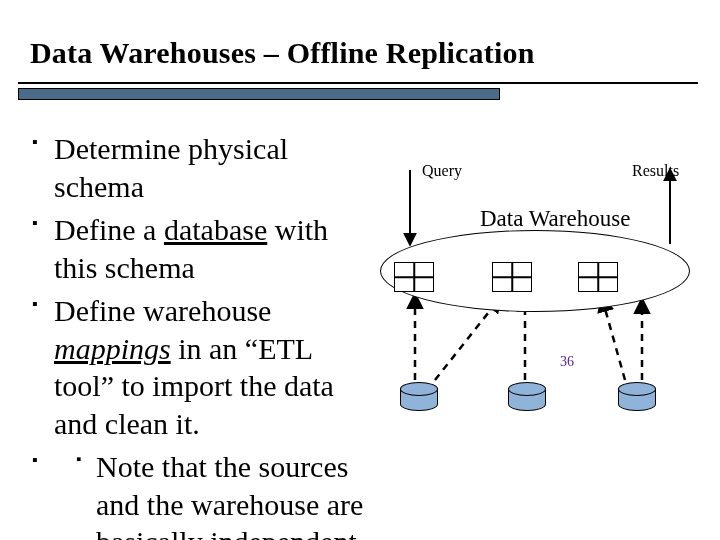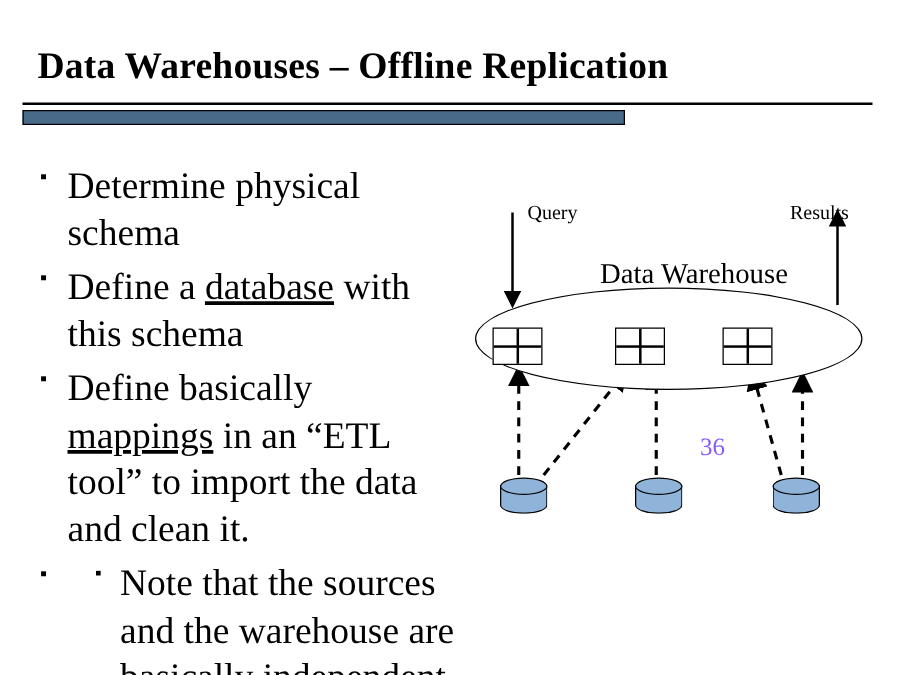--- a/index.html
+++ b/index.html
@@ -8,48 +8,48 @@
   .underline-band{position:absolute;top:88px;left:18px;width:480px;height:10px;background:#4a6a8a;border:1px solid #000}
   .underline-line{position:absolute;top:82px;left:18px;width:680px;height:0;border-top:2px solid #000}
   .body{position:absolute;top:130px;left:32px;width:340px;font-size:30px;line-height:1.25}
   ul.bullets{list-style:none;padding:0;margin:0}
   ul.bullets>li{position:relative;padding-left:22px;margin-bottom:6px}
   ul.bullets>li:before{content:"\25AA";position:absolute;left:0;top:2px;font-size:16px;color:#000}
   ul.sub{list-style:none;padding:0;margin:4px 0 4px 22px}
   ul.sub>li{position:relative;padding-left:20px}
   ul.sub>li:before{content:"\25AA";position:absolute;left:0;top:2px;font-size:15px;color:#000}
   .underline{text-decoration:underline}
-  .italic{}
+  .italic{font-style:italic}
   .diagram{position:absolute;top:150px;left:380px;width:320px;height:360px}
   .dlabel{position:absolute;font-size:16px}
   .dw-ellipse{position:absolute;border:1.5px solid #000;border-radius:50%;background:#fff}
   .dw-title{position:absolute;font-size:23px}
   .tbl{position:absolute;width:38px;height:28px;border:1.5px solid #000;background:#fff}
   .tbl:before,.tbl:after{content:"";position:absolute;background:#000}
   .tbl:before{left:50%;top:0;width:1.5px;height:100%;transform:translateX(-50%)}
   .tbl:after{left:0;top:50%;width:100%;height:1.5px;transform:translateY(-50%)}
   .cyl{position:absolute;width:36px;height:30px}
   .cyl .body{position:absolute;top:6px;left:0;width:36px;height:22px;background:#8fb3d9;border:1.5px solid #000;border-top:none;border-bottom-left-radius:18px 7px;border-bottom-right-radius:18px 7px}
   .cyl .top{position:absolute;top:0;left:0;width:36px;height:12px;background:#8fb3d9;border:1.5px solid #000;border-radius:50%}
-  .pagenum{position:absolute;bottom:18px;left:560px;font-size:20px;color:#8b5cf6}
+  .pagenum{position:absolute;bottom:18px;left:560px;font-size:14px;color:#4c1d95}
   svg{position:absolute;top:0;left:0}
 </style>
 </head>
 <body>
 
 <div class="slide">
   <div class="title">Data Warehouses – Offline Replication</div>
   <div class="underline-line"></div>
   <div class="underline-band"></div>
 
   <div class="body">
     <ul class="bullets">
         <li><span>Determine physical schema</span></li>
         <li><span>Define a </span><span class="underline">database</span><span> with this schema</span></li>
-        <li><span>Define basically </span><span class="italic underline">mappings</span><span> in an “ETL tool” to import the data and clean it.</span></li>
+        <li><span>Define warehouse </span><span class="italic underline">mappings</span><span> in an “ETL tool” to import the data and clean it.</span></li>
         <li><ul class="sub">
             <li><span>Note that the sources and the warehouse are basically independent at this point</span></li>
           </ul></li>
       </ul>
   </div>
 
   <div class="diagram">
     <svg width="320" height="360">
       <defs>
         <marker id="ah" viewBox="0 0 10 10" refX="8" refY="5" markerWidth="7" markerHeight="7" orient="auto-start-reverse">

